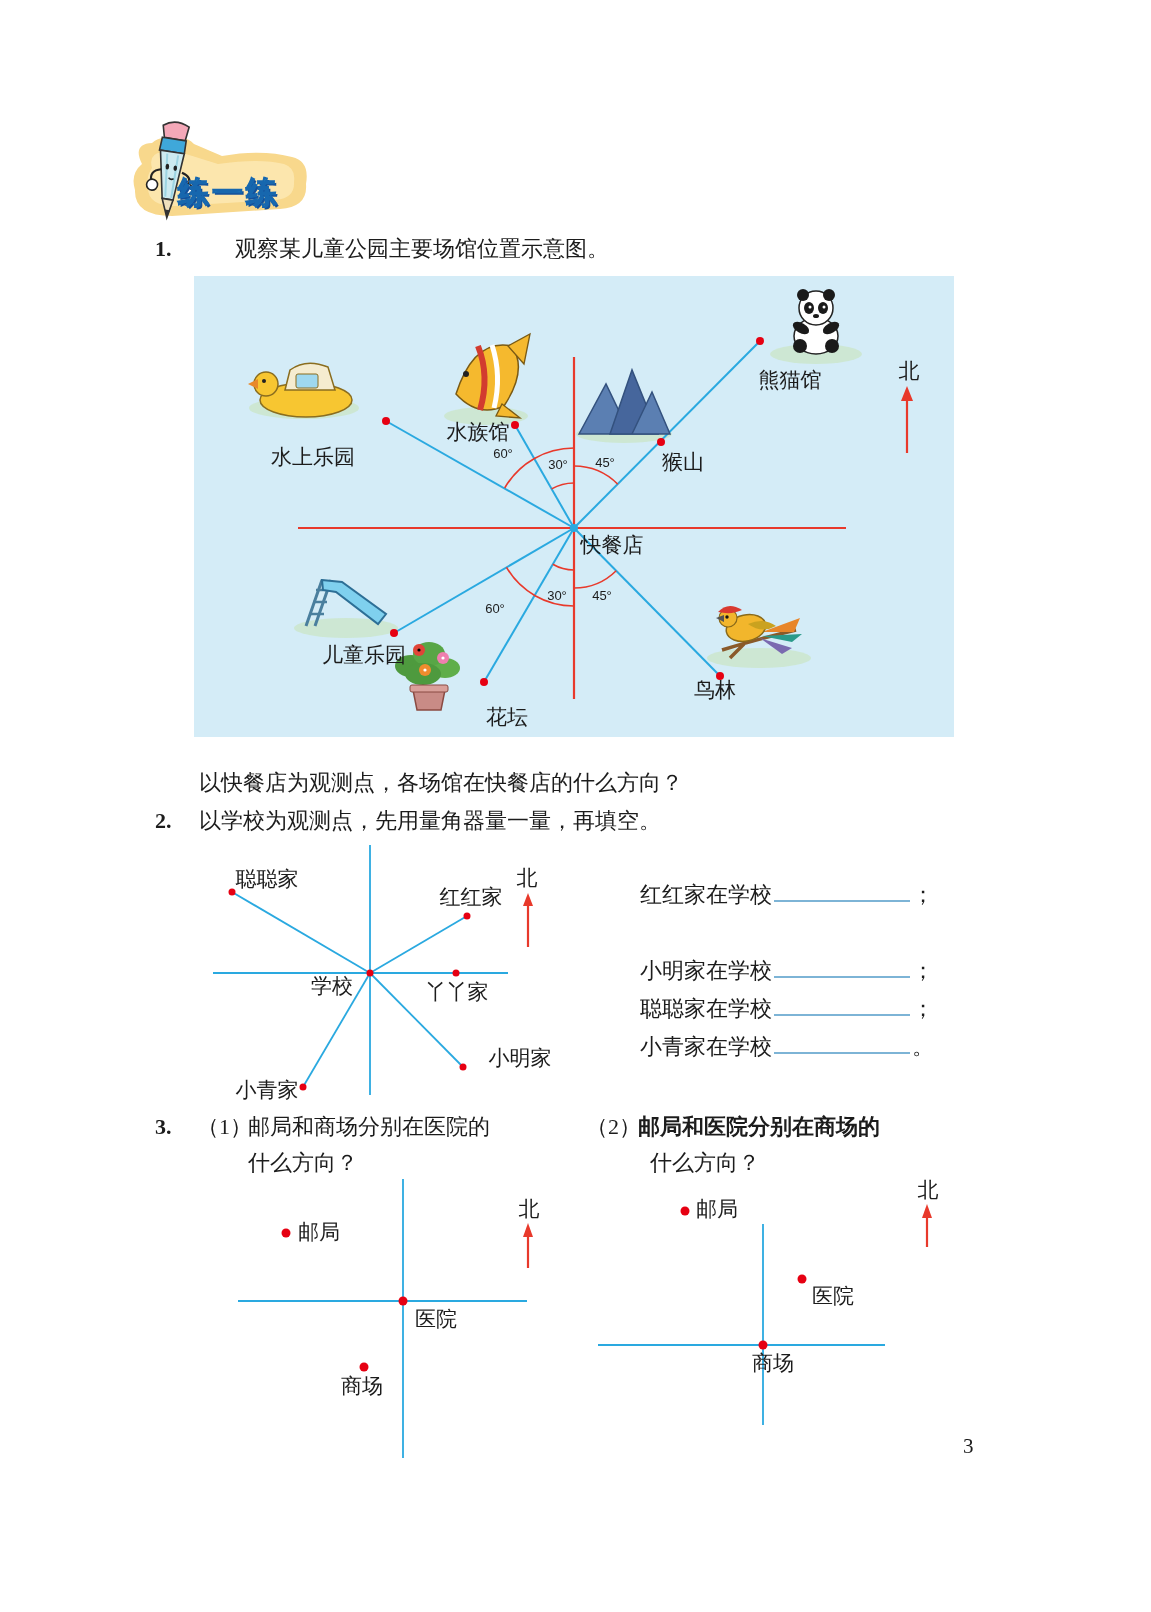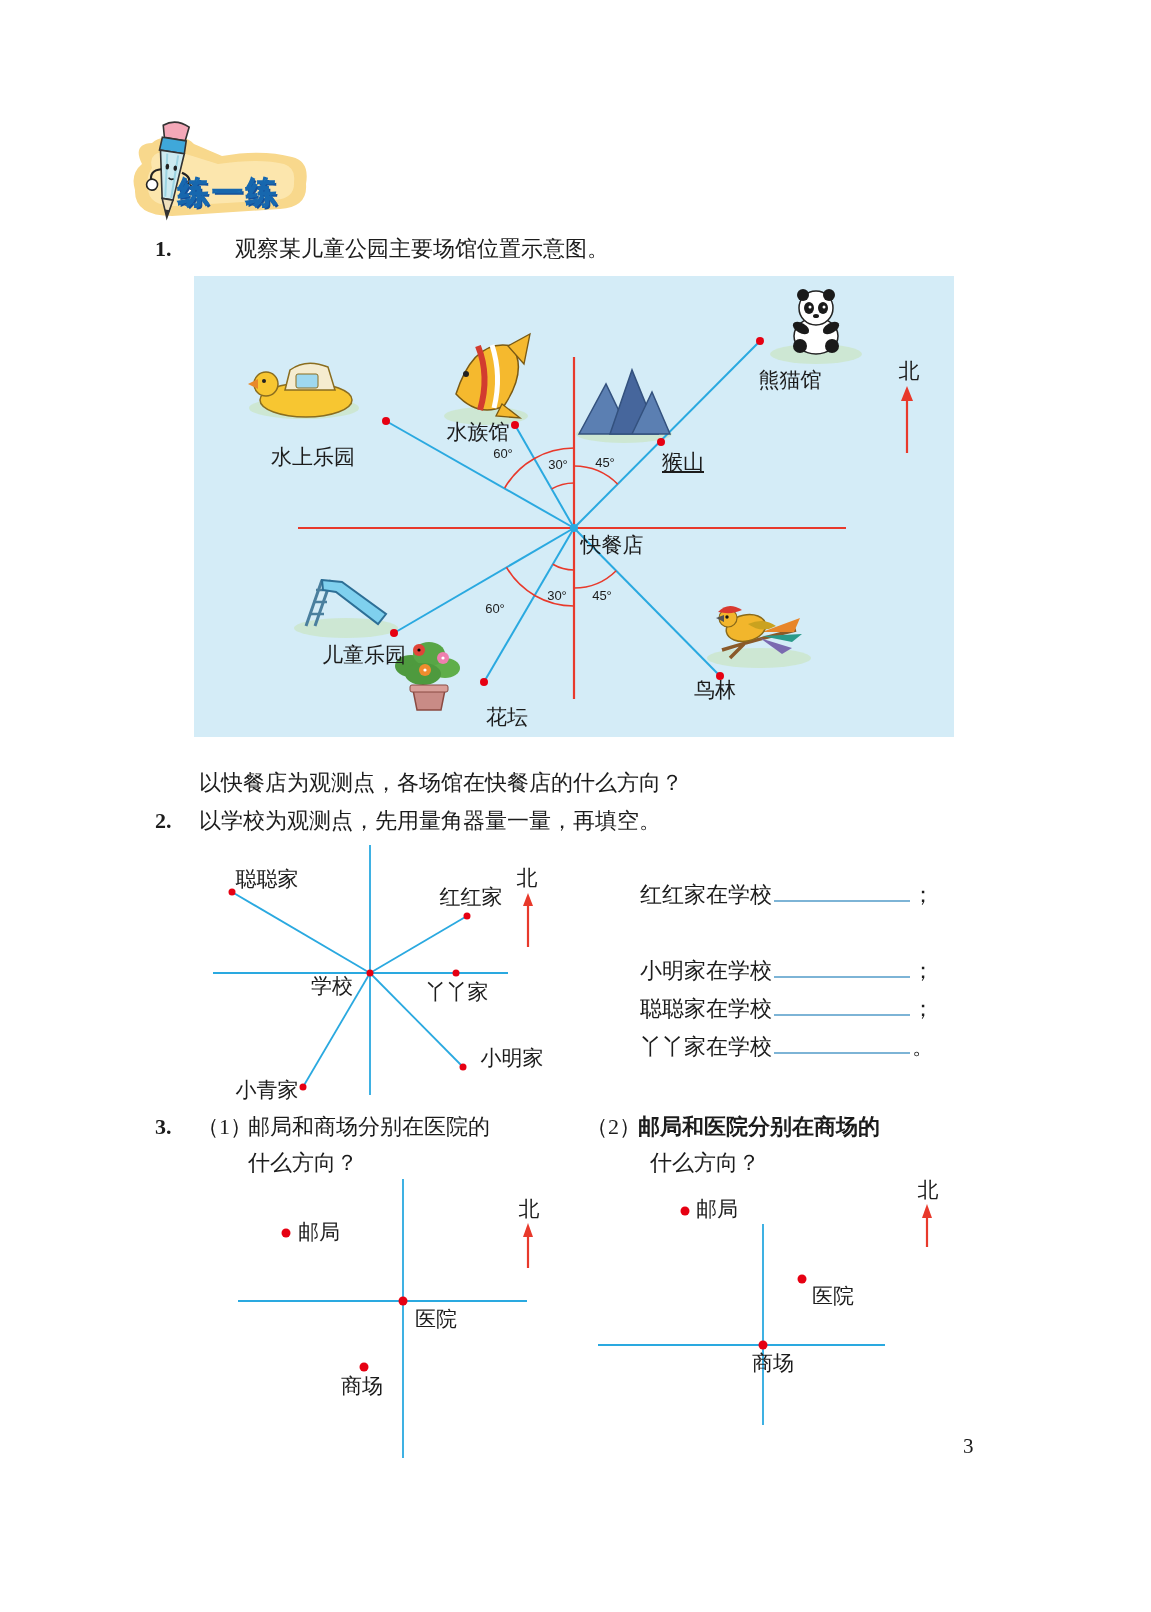--- a/index.html
+++ b/index.html
@@ -174,21 +174,21 @@
 
       <line x1="713" y1="177" x2="713" y2="122" stroke="#e8392b" stroke-width="2.2"></line>
       <polygon points="707,125 719,125 713,110" fill="#e8392b"></polygon>
     </svg>
 
     <span class="dl" style="left:119px;top:181px;">水上乐园</span>
     <span class="dl" style="left:284px;top:156px;">水族馆</span>
     <span class="dl deg" style="left:309px;top:177px;">60°</span>
     <span class="dl deg" style="left:364px;top:188px;">30°</span>
     <span class="dl deg" style="left:411px;top:186px;">45°</span>
-    <span class="dl" style="left:489px;top:186px;text-decoration:underline;">猴山</span>
+    <span class="dl" style="left:489px;top:186px;">猴山</span>
     <span class="dl" style="left:596px;top:104px;">熊猫馆</span>
     <span class="dl" style="left:418px;top:269px;">快餐店</span>
     <span class="dl" style="left:170px;top:379px;">儿童乐园</span>
     <span class="dl deg" style="left:301px;top:332px;">60°</span>
     <span class="dl deg" style="left:363px;top:319px;">30°</span>
     <span class="dl deg" style="left:408px;top:319px;">45°</span>
     <span class="dl" style="left:313px;top:441px;">花坛</span>
     <span class="dl" style="left:521px;top:414px;">鸟林</span>
     <span class="dl north" style="left:715px;top:95px;">北</span>
   </div>
@@ -215,36 +215,36 @@
         <circle cx="113" cy="252" r="3.5"></circle>
           <circle cx="180" cy="138" r="3.5"></circle>
       </g>
       <line x1="338" y1="112" x2="338" y2="68" stroke="#e8392b" stroke-width="2.2"></line>
       <polygon points="333,71 343,71 338,58" fill="#e8392b"></polygon>
     </svg>
     <span class="dl" style="left:77px;top:44px;">聪聪家</span>
     <span class="dl" style="left:281px;top:62px;">红红家</span>
     <span class="dl" style="left:142px;top:151px;">学校</span>
     <span class="dl" style="left:267px;top:157px;">丫丫家</span>
-    <span class="dl" style="left:322px;top:223px;">小明家</span>
+    <span class="dl" style="left:330px;top:223px;">小明家</span>
     <span class="dl" style="left:77px;top:255px;text-align:right;">小青家</span>
     <span class="dl north" style="left:337px;top:43px;">北</span>
   </div>
 
   <div class="blankrow" style="top:878px;">
     <span>红红家在学校</span><span class="bline"></span><span>；</span>
   </div>
   <div class="blankrow" style="top:954px;">
     <span>小明家在学校</span><span class="bline"></span><span>；</span>
   </div>
   <div class="blankrow" style="top:992px;">
     <span>聪聪家在学校</span><span class="bline"></span><span>；</span>
   </div>
   <div class="blankrow" style="top:1030px;">
-    <span>丫丫家在学校</span><span class="bline"></span><span>。</span>
+    <span>小青家在学校</span><span class="bline"></span><span>。</span>
   </div>
 
   <span class="t bold" style="left:155px;top:1114px;">3.</span>
   <span class="t" style="left:197px;top:1114px;">（1）</span>
   <span class="t" style="left:248px;top:1114px;">邮局和商场分别在医院的</span>
   <span class="t" style="left:248px;top:1150px;">什么方向？</span>
   <span class="t" style="left:586px;top:1114px;">（2）</span>
   <span class="t" style="left:638px;top:1114px;font-weight:bold;">邮局和医院分别在商场的</span>
   <span class="t" style="left:650px;top:1150px;">什么方向？</span>
 

